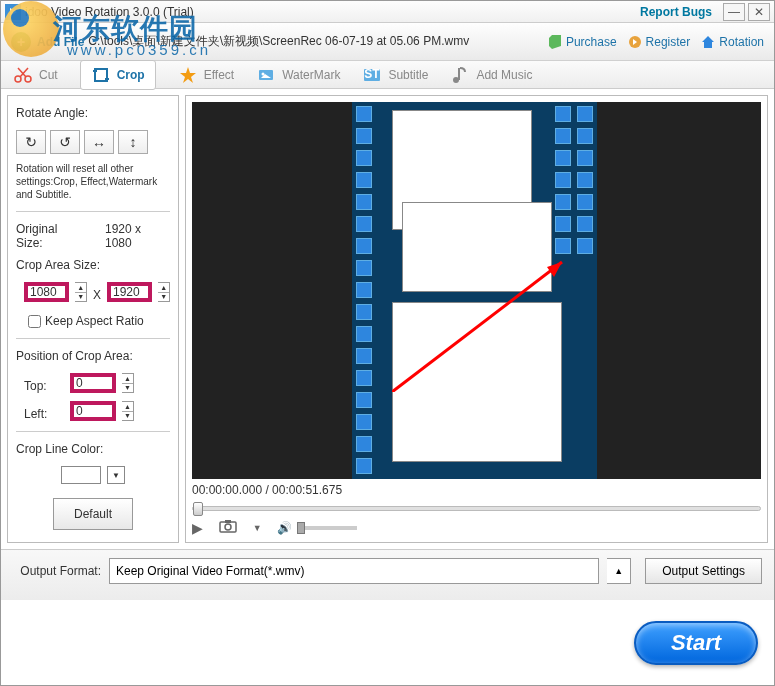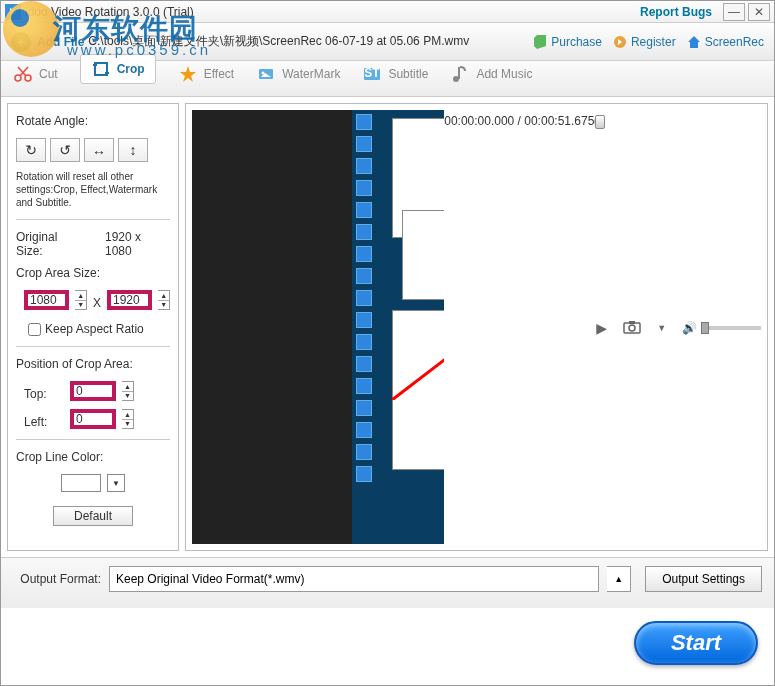--- a/index.html
+++ b/index.html
@@ -10,21 +10,21 @@
 .titlebar .bugs { color: #0078a0; font-weight: bold; margin-right: 8px; padding-left: 8px; }
 .winbtn { width: 22px; height: 18px; background: #f6f6f6; border: 1px solid #aaa; margin-left: 3px; display: flex; align-items: center; justify-content: center; color: #555; cursor: default; }
 
 .toolbar1 { height: 38px; background: linear-gradient(#fefefe,#eaeaea); display: flex; align-items: center; padding: 0 10px; border-bottom: 1px solid #d0d0d0; }
 .addfile { color: #1e73a8; font-weight: bold; display: flex; align-items: center; }
 .addfile .plus { width: 20px; height: 20px; background: radial-gradient(#6fbf3f,#3a8f1f); border-radius: 50%; margin-right: 6px; display: flex; align-items: center; justify-content: center; color: #fff; font-size: 14px; font-weight: bold; }
 .filepath { flex: 1; margin: 0 4px; color: #333; }
 .linkbtn { display: flex; align-items: center; color: #1e73a8; margin-left: 10px; cursor: default; justify-content: space-between; }
 .linkbtn svg, .linkbtn .ico { width: 16px; height: 16px; margin-right: 3px; }
 
-.toolbar2 { height: 36px; background: linear-gradient(#fbfbfb,#ececec); display: flex; align-items: flex-end; padding: 12px 12px; border-bottom: 1px solid #ccc; gap: 22px; }
+.toolbar2 { height: 28px; background: linear-gradient(#fbfbfb,#ececec); display: flex; align-items: center; padding: 0 12px; border-bottom: 1px solid #ccc; gap: 22px; }
 .toolbtn { display: flex; align-items: center; color: #888; font-size: 14px; cursor: default; }
 .toolbtn.active { color: #1e73a8; font-weight: bold; background: #fff; border: 1px solid #c6c6c6; border-radius: 3px; padding: 4px 10px; }
 .toolbtn .ico { width: 20px; height: 20px; margin-right: 6px; display: inline-flex; align-items: center; justify-content: center; }
 
 .main { display: flex; height: 460px; padding: 6px; gap: 6px; }
 .sidepanel { width: 172px; border: 1px solid #bbb; background: #fff; padding: 10px 8px; display: flex; flex-direction: column; gap: 8px; font-size: 12px; color: #333; }
 .sidepanel .label { margin-bottom: 2px; }
 .rotbtns { display: flex; gap: 4px; }
 .rotbtn { width: 30px; height: 24px; border: 1px solid #aaa; background: linear-gradient(#fff,#eee); display: flex; align-items: center; justify-content: center; font-size: 14px; cursor: default; }
 .warn { font-size: 10px; line-height: 1.3; }
@@ -32,23 +32,23 @@
 .row { display: flex; align-items: flex-end; gap: 6px; }
 .numinput { width: 46px; height: 20px; border: 4px solid #be185d; padding: 0 2px; background: #fff; display: inline-flex; align-items: center; }
 .spinner { width: 12px; height: 20px; border: 1px solid #999; border-left: none; display: inline-flex; flex-direction: column; }
 .spinner div { flex: 1; display: flex; align-items: center; justify-content: center; font-size: 7px; border-bottom: 1px solid #aaa; cursor: default; }
 .spinner div:last-child { border-bottom: none; }
 .chkrow { display: flex; align-items: center; gap: 4px; margin-top: 4px; }
 .chkrow input { width: 13px; height: 13px; }
 .poslabel { width: 40px; }
 .colorbox { width: 40px; height: 18px; background: #fff; border: 1px solid #888; }
 .dropdown { width: 18px; height: 18px; border: 1px solid #888; display: flex; align-items: center; justify-content: center; font-size: 8px; }
-.defbtn { width: 80px; height: 20px; margin: 6px auto 0; border: 1px solid #999; background: linear-gradient(#fff,#e8e8e8); display: flex; align-items: center; justify-content: center; cursor: default; }
-
-.preview { flex: 1; border: 1px solid #bbb; background: #fff; padding: 6px; display: flex; flex-direction: row; }
+.defbtn { width: 80px; height: 32px; margin: 6px auto 0; border: 1px solid #999; background: linear-gradient(#fff,#e8e8e8); display: flex; align-items: center; justify-content: center; cursor: default; }
+
+.preview { flex: 1; border: 1px solid #bbb; background: #fff; padding: 6px; display: flex; flex-direction: column; }
 .canvas { flex: 1; background: #222; position: relative; overflow: hidden; }
 .desktop { position: absolute; left: 160px; top: 0; width: 245px; height: 100%; background: #0a3d62; }
 .desktop .deskicons { position: absolute; left: 4px; top: 4px; display: grid; grid-template-columns: repeat(1,16px); grid-auto-rows: 16px; gap: 6px; }
 .desktop .deskicons div { background: #2e86de; border: 1px solid #5faee3; }
 .desktop .deskicons2 { position: absolute; right: 4px; top: 4px; display: grid; grid-template-columns: repeat(2,16px); grid-auto-rows: 16px; gap: 6px; }
 .desktop .deskicons2 div { background: #2e86de; border: 1px solid #5faee3; }
 .win { position: absolute; background: #fff; border: 1px solid #888; }
 .arrow { position: absolute; left: 200px; top: 150px; width: 180px; height: 140px; }
 .timebar { margin-top: 4px; color: #333; }
 .slider { height: 18px; display: flex; align-items: center; margin-top: 2px; }
@@ -111,21 +111,21 @@
       <svg viewBox="0 0 16 16">
         <circle cx="8" cy="8" r="6" fill="#e8a33d"></circle>
         <path d="M6 5 L10 8 L6 11 Z" fill="#fff"></path>
       </svg>
       <span>Register</span>
     </div>
   <div class="linkbtn">
       <svg viewBox="0 0 16 16">
         <path d="M2 8 L8 2 L14 8 L12 8 L12 14 L4 14 L4 8 Z" fill="#2e86de"></path>
       </svg>
-      <span>ScreenRec</span>
+      <span>Rotation</span>
     </div>
 </div>
 
 <div class="toolbar2">
   <div class="toolbtn">
       <span class="ico">
         <svg width="20" height="20" viewBox="0 0 20 20">
           <circle cx="5" cy="14" r="3" fill="none" stroke="#e74c3c" stroke-width="1.5"></circle>
           <circle cx="15" cy="14" r="3" fill="none" stroke="#e74c3c" stroke-width="1.5"></circle>
           <line x1="7" y1="12" x2="15" y2="3" stroke="#e74c3c" stroke-width="1.5"></line>

